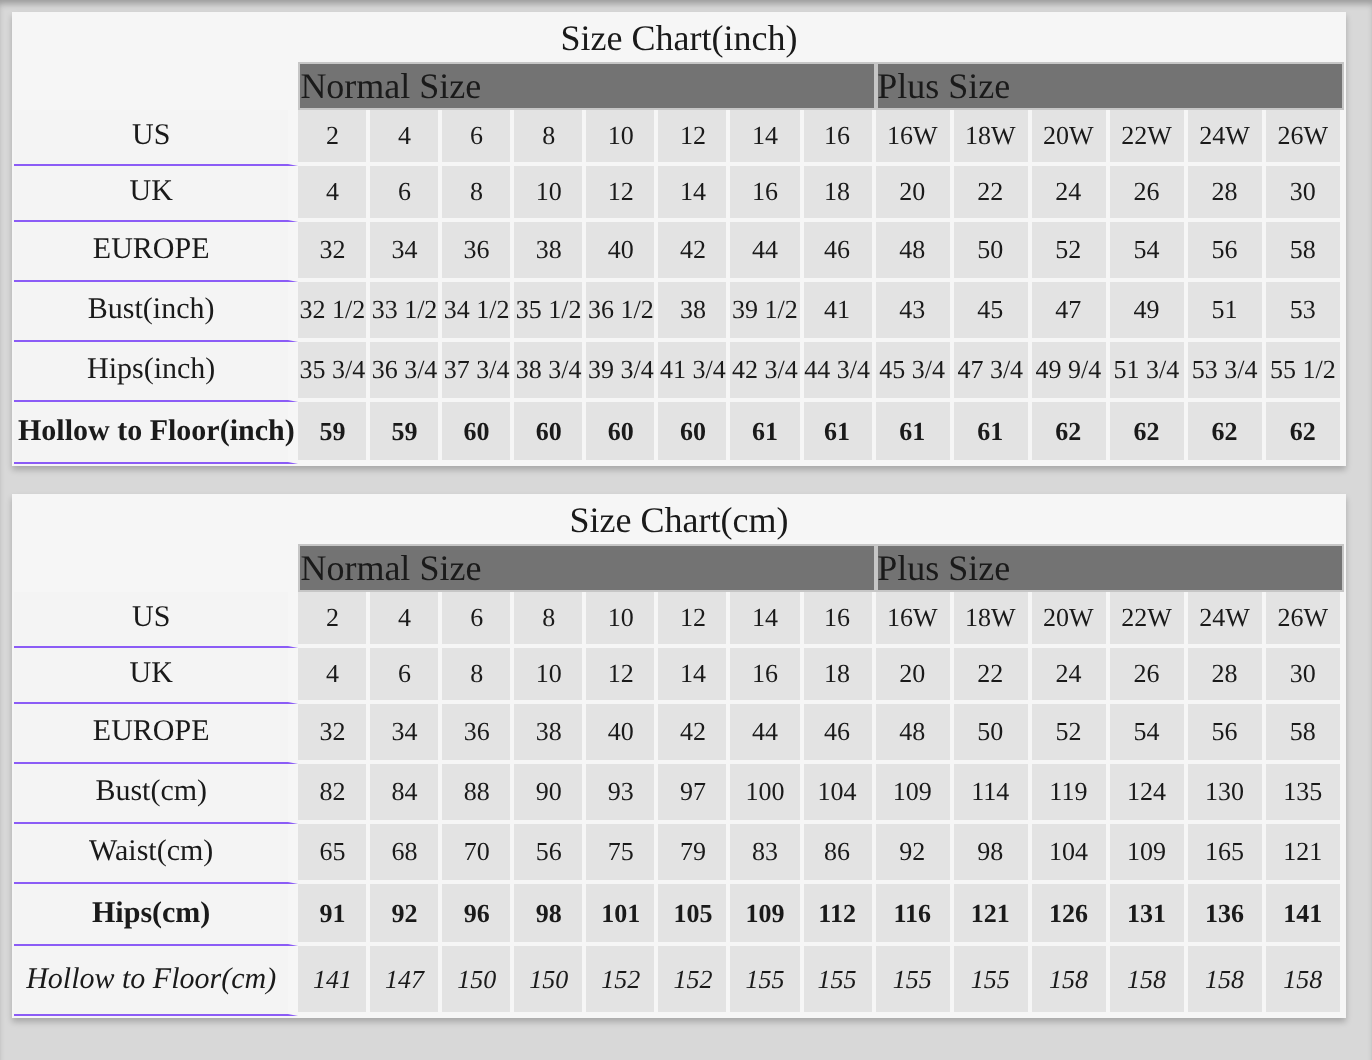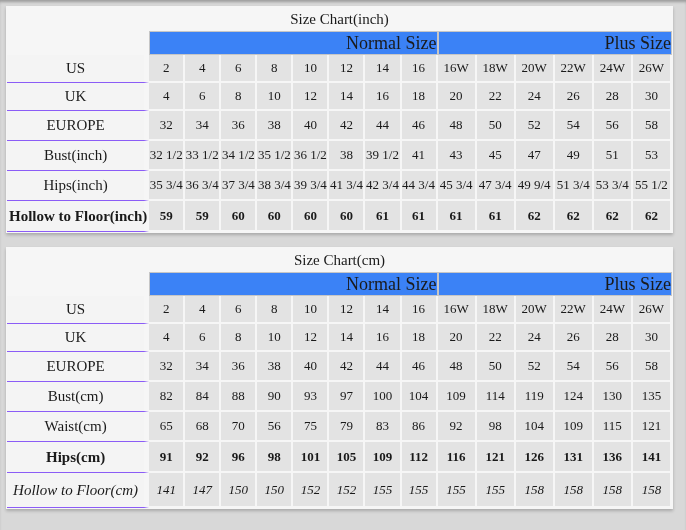--- a/index.html
+++ b/index.html
@@ -37,35 +37,35 @@
     width: 100%;
   }
   col.col-label  { width: 142px; }
   col.col-normal { width: 36px; }
   col.col-plus   { width: 39px; }
 
   .title-cell {
     height: 22px;
     text-align: center;
     vertical-align: middle;
-    font-size: 15px;
+    font-size: 18px;
     font-weight: normal;
     background: #f6f6f6;
     padding: 1px 0;
   }
   .corner-cell {
     background: #f6f6f6;
     border: none;
   }
   .group-cell {
     height: 22px;
-    text-align: right;
+    text-align: left;
     vertical-align: middle;
     font-size: 18px;
-    background: #3b82f6;
+    background: #737373;
     border: 1px solid #c6c6c6;
     padding: 0;
   }
   .label-cell {
     background: #f4f4f4;
     text-align: center;
     vertical-align: middle;
     font-size: 15px;
     white-space: nowrap;
     border-bottom: 1px solid #8b5cf6;
@@ -332,21 +332,21 @@
             <td class="data-cell">70</td>
             <td class="data-cell">56</td>
             <td class="data-cell">75</td>
             <td class="data-cell">79</td>
             <td class="data-cell">83</td>
             <td class="data-cell">86</td>
             <td class="data-cell">92</td>
             <td class="data-cell">98</td>
             <td class="data-cell">104</td>
             <td class="data-cell">109</td>
-            <td class="data-cell">115</td>
+            <td class="data-cell">165</td>
             <td class="data-cell">121</td>
           </tr>
           <tr>
             <td class="label-cell">Hips(cm)</td>
             <td class="data-cell">91</td>
             <td class="data-cell">92</td>
             <td class="data-cell">96</td>
             <td class="data-cell">98</td>
             <td class="data-cell">101</td>
             <td class="data-cell">105</td>

